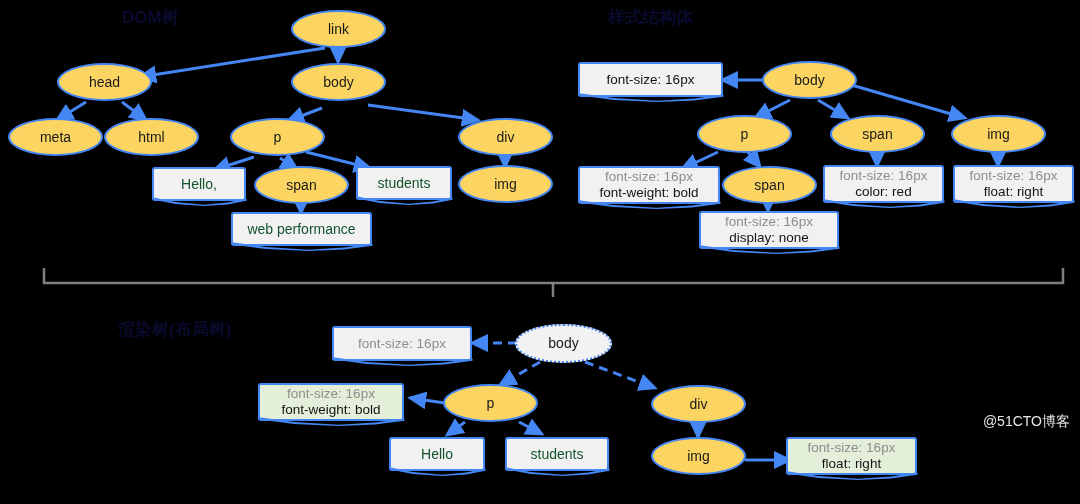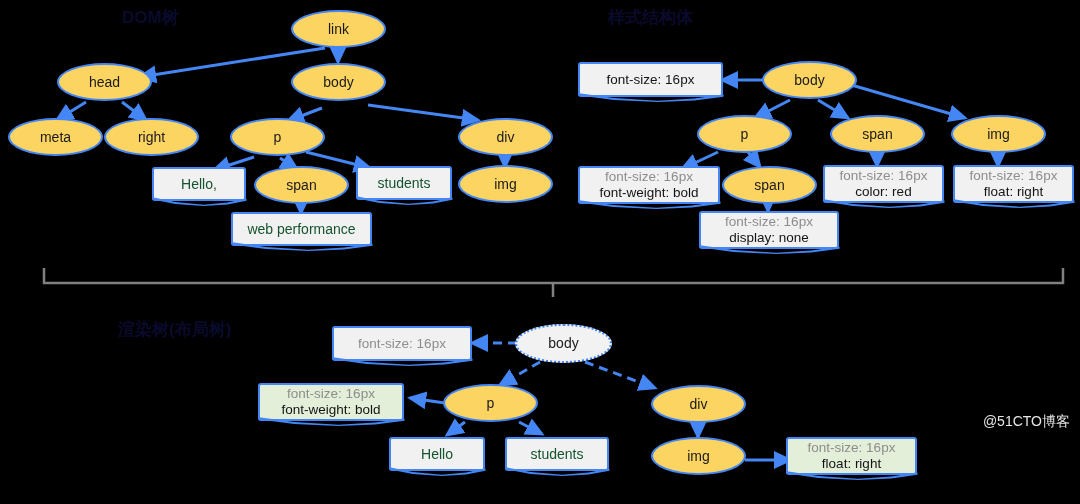--- a/index.html
+++ b/index.html
@@ -163,21 +163,21 @@
   <div class="node ellipse" style="left:57px; top:63px; width:95px; height:38px;text-align:center;">
     <span>head</span>
   </div>
   <div class="node ellipse" style="left:291px; top:63px; width:95px; height:38px;">
     <span>body</span>
   </div>
   <div class="node ellipse" style="left:8px; top:118px; width:95px; height:38px;">
     <span>meta</span>
   </div>
   <div class="node ellipse" style="left:104px; top:118px; width:95px; height:38px;">
-    <span>right</span>
+    <span>html</span>
   </div>
   <div class="node ellipse" style="left:230px; top:118px; width:95px; height:38px;">
     <span>p</span>
   </div>
   <div class="node ellipse" style="left:458px; top:118px; width:95px; height:38px;">
     <span>div</span>
   </div>
   <div class="node boxnote" style="left:152px; top:167px; width:94px; height:34px;">
     <span class="line-plain">Hello,</span>
   </div>

